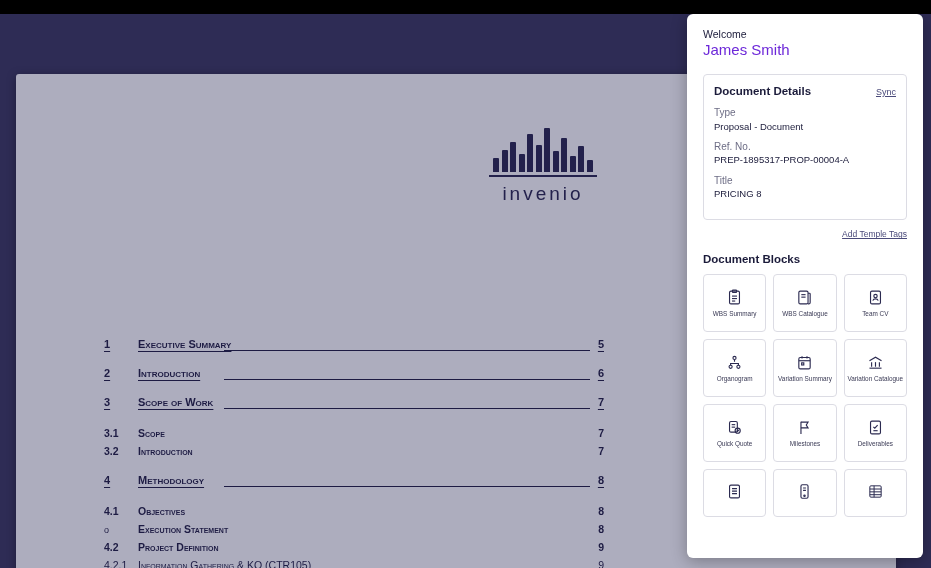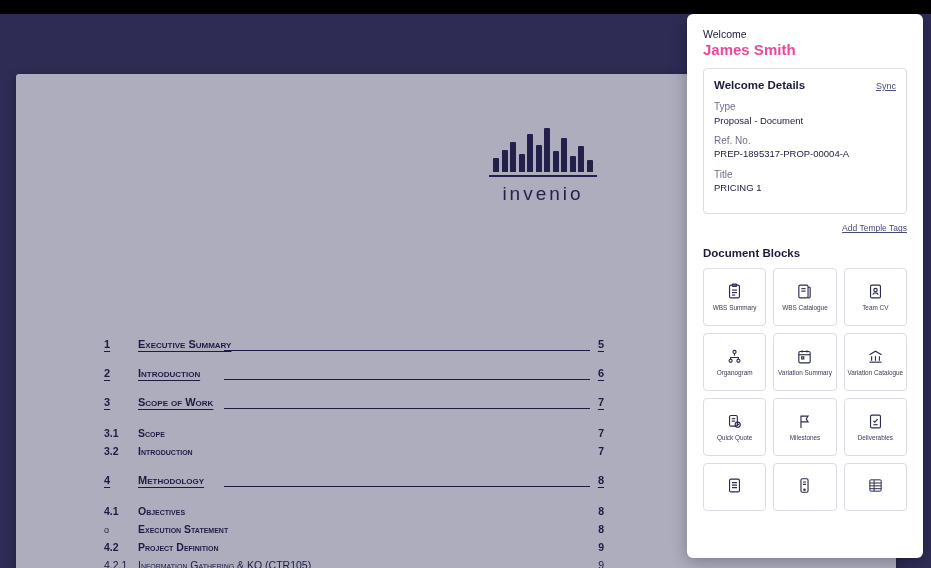--- a/index.html
+++ b/index.html
@@ -157,24 +157,23 @@
     overflow: hidden;
     z-index: 5;
   }
   .welcome-label {
     font-size: 10.5px;
     font-weight: normal;
     color: #1b1b3a;
   }
   .welcome-name {
     font-size: 15px;
-    color: #ec4899;
+    color: #6d28d9;
     margin-top: 1px;
-    margin-bottom: 10px;
-    font-weight: bold;
+    margin-bottom: 16px;
   }
   .card {
     border: 1px solid #dcdce4;
     border-radius: 4px;
     padding: 10px 10px 12px 10px;
   }
   .card-head {
     display: flex;
     align-items: baseline;
     justify-content: space-between;
@@ -366,35 +365,35 @@
     </div>
   </div>
 
   <div class="panel">
 
     <div class="welcome-label">Welcome</div>
     <div class="welcome-name">James Smith</div>
 
     <div class="card">
       <div class="card-head">
-        <div class="card-title">Welcome Details</div>
+        <div class="card-title">Document Details</div>
         <div class="sync-link">Sync</div>
       </div>
 
       <div class="field">
         <div class="field-label">Type</div>
         <div class="field-value">Proposal - Document</div>
       </div>
       <div class="field">
         <div class="field-label">Ref. No.</div>
         <div class="field-value">PREP-1895317-PROP-00004-A</div>
       </div>
       <div class="field">
         <div class="field-label">Title</div>
-        <div class="field-value">PRICING 1</div>
+        <div class="field-value">PRICING 8</div>
       </div>
     </div>
 
     <div class="add-tags">Add Temple Tags</div>
 
     <div class="blocks-title">Document Blocks</div>
 
     <div class="blocks-grid">
 
       <div class="block">

